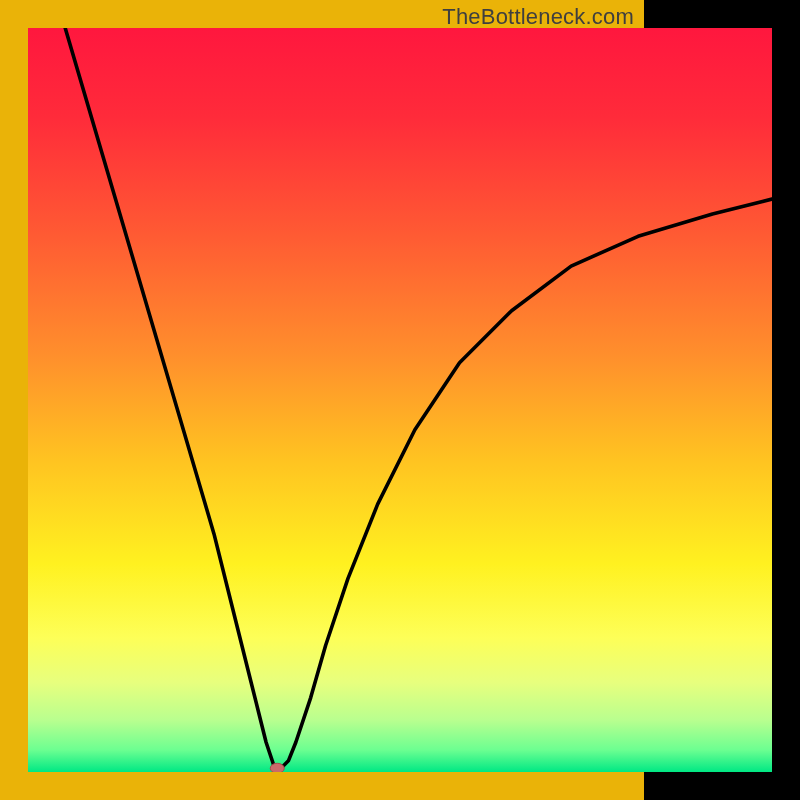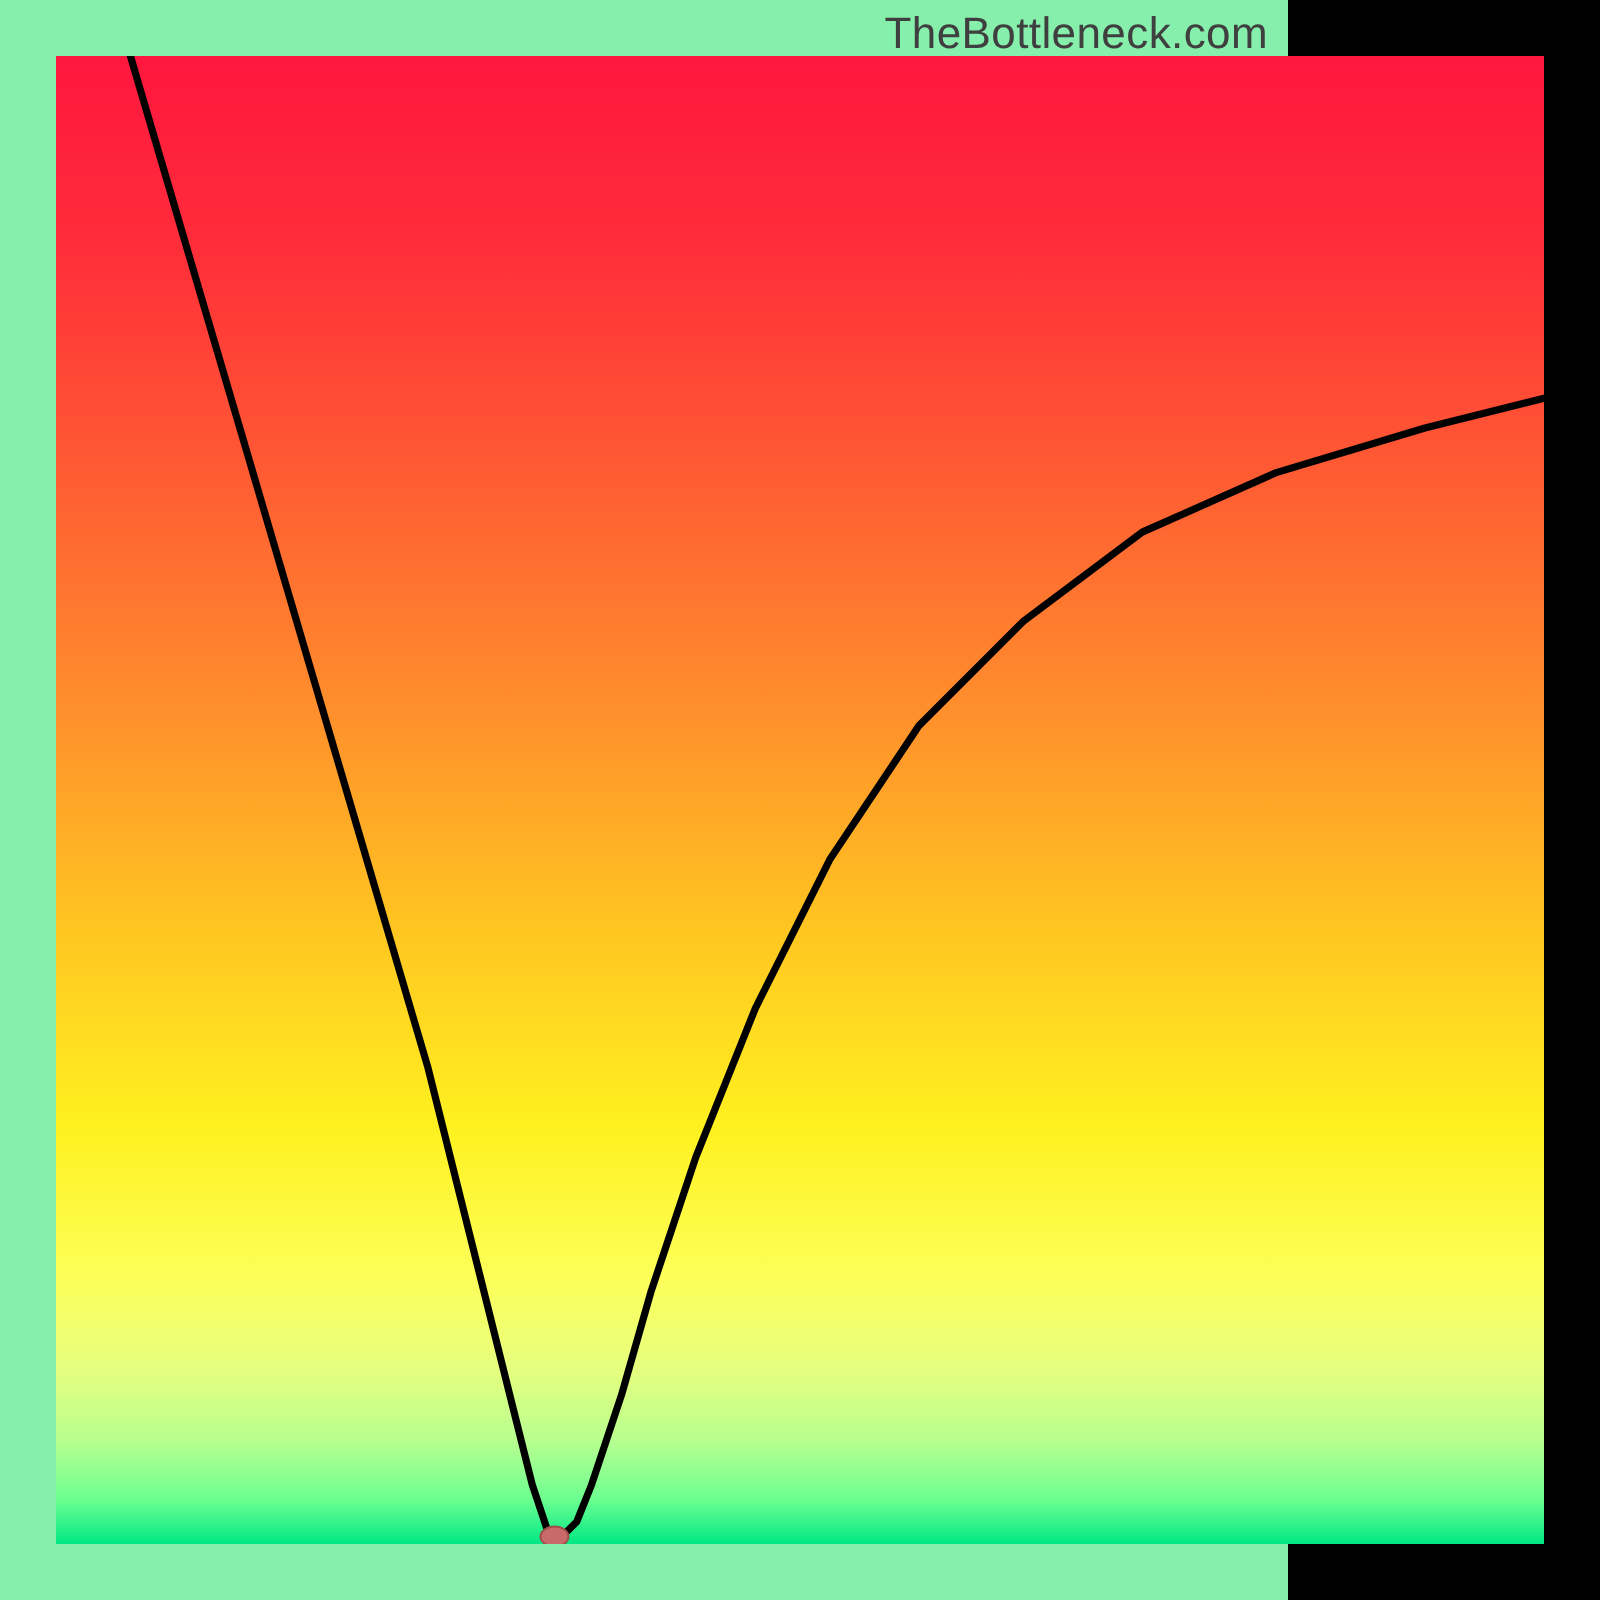--- a/index.html
+++ b/index.html
@@ -8,21 +8,21 @@
     width: 800px;
     height: 800px;
     background: #000;
     overflow: hidden;
     font-family: Arial, Helvetica, sans-serif;
   }
   .outer {
     position: relative;
     width: 644px;
     height: 800px;
-    background: #86efac;
+    background: #eab308;
   }
   .plot {
     position: absolute;
     left: 28px;
     top: 28px;
     width: 744px;
     height: 744px;
   }
   .plot svg {
     display: block;

